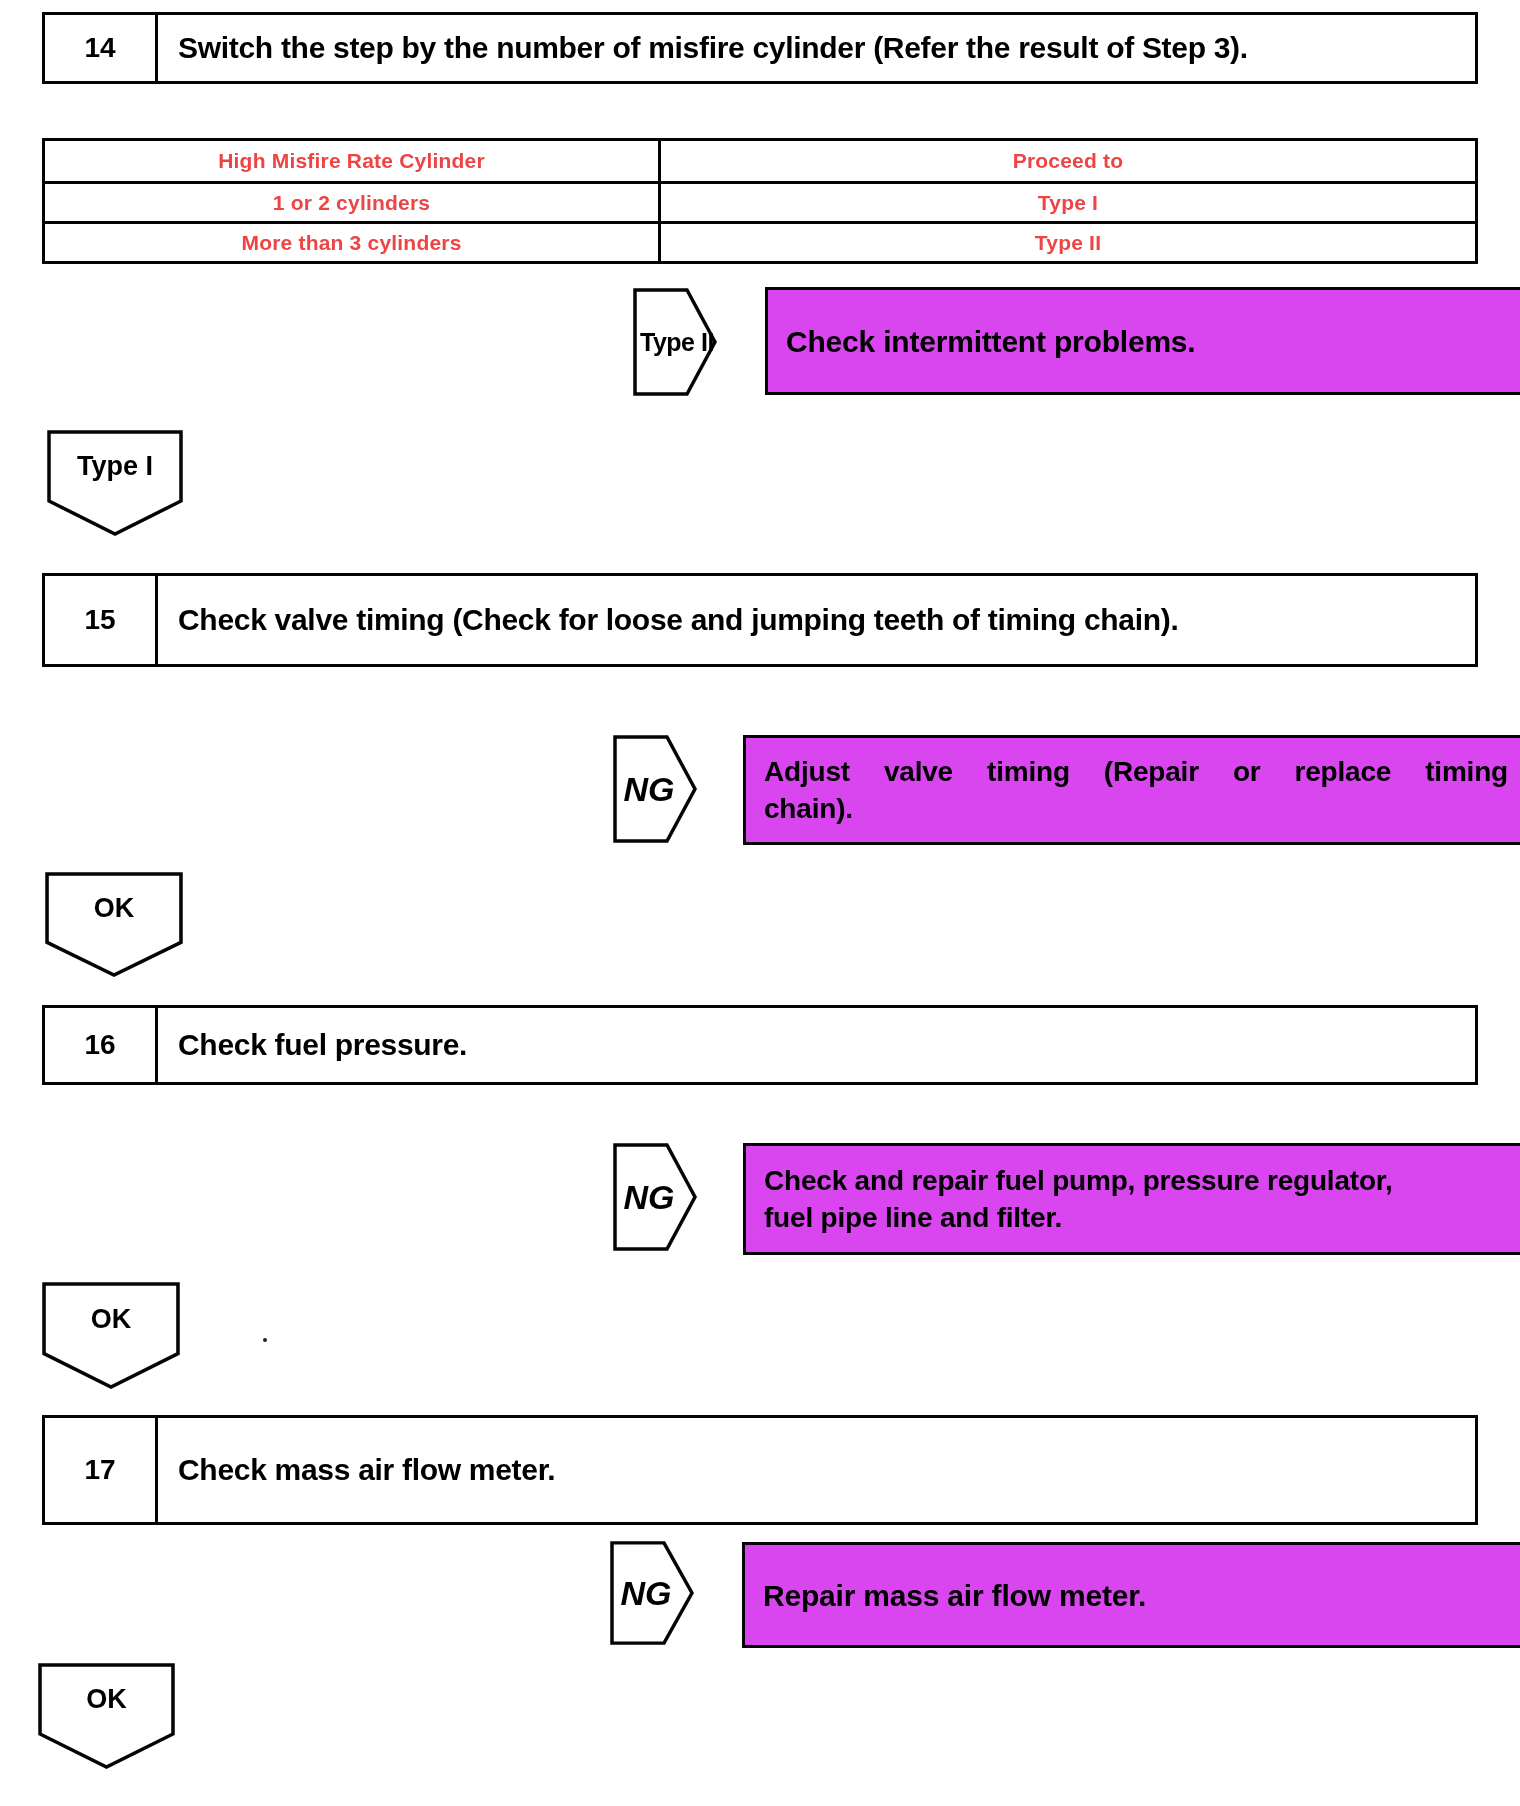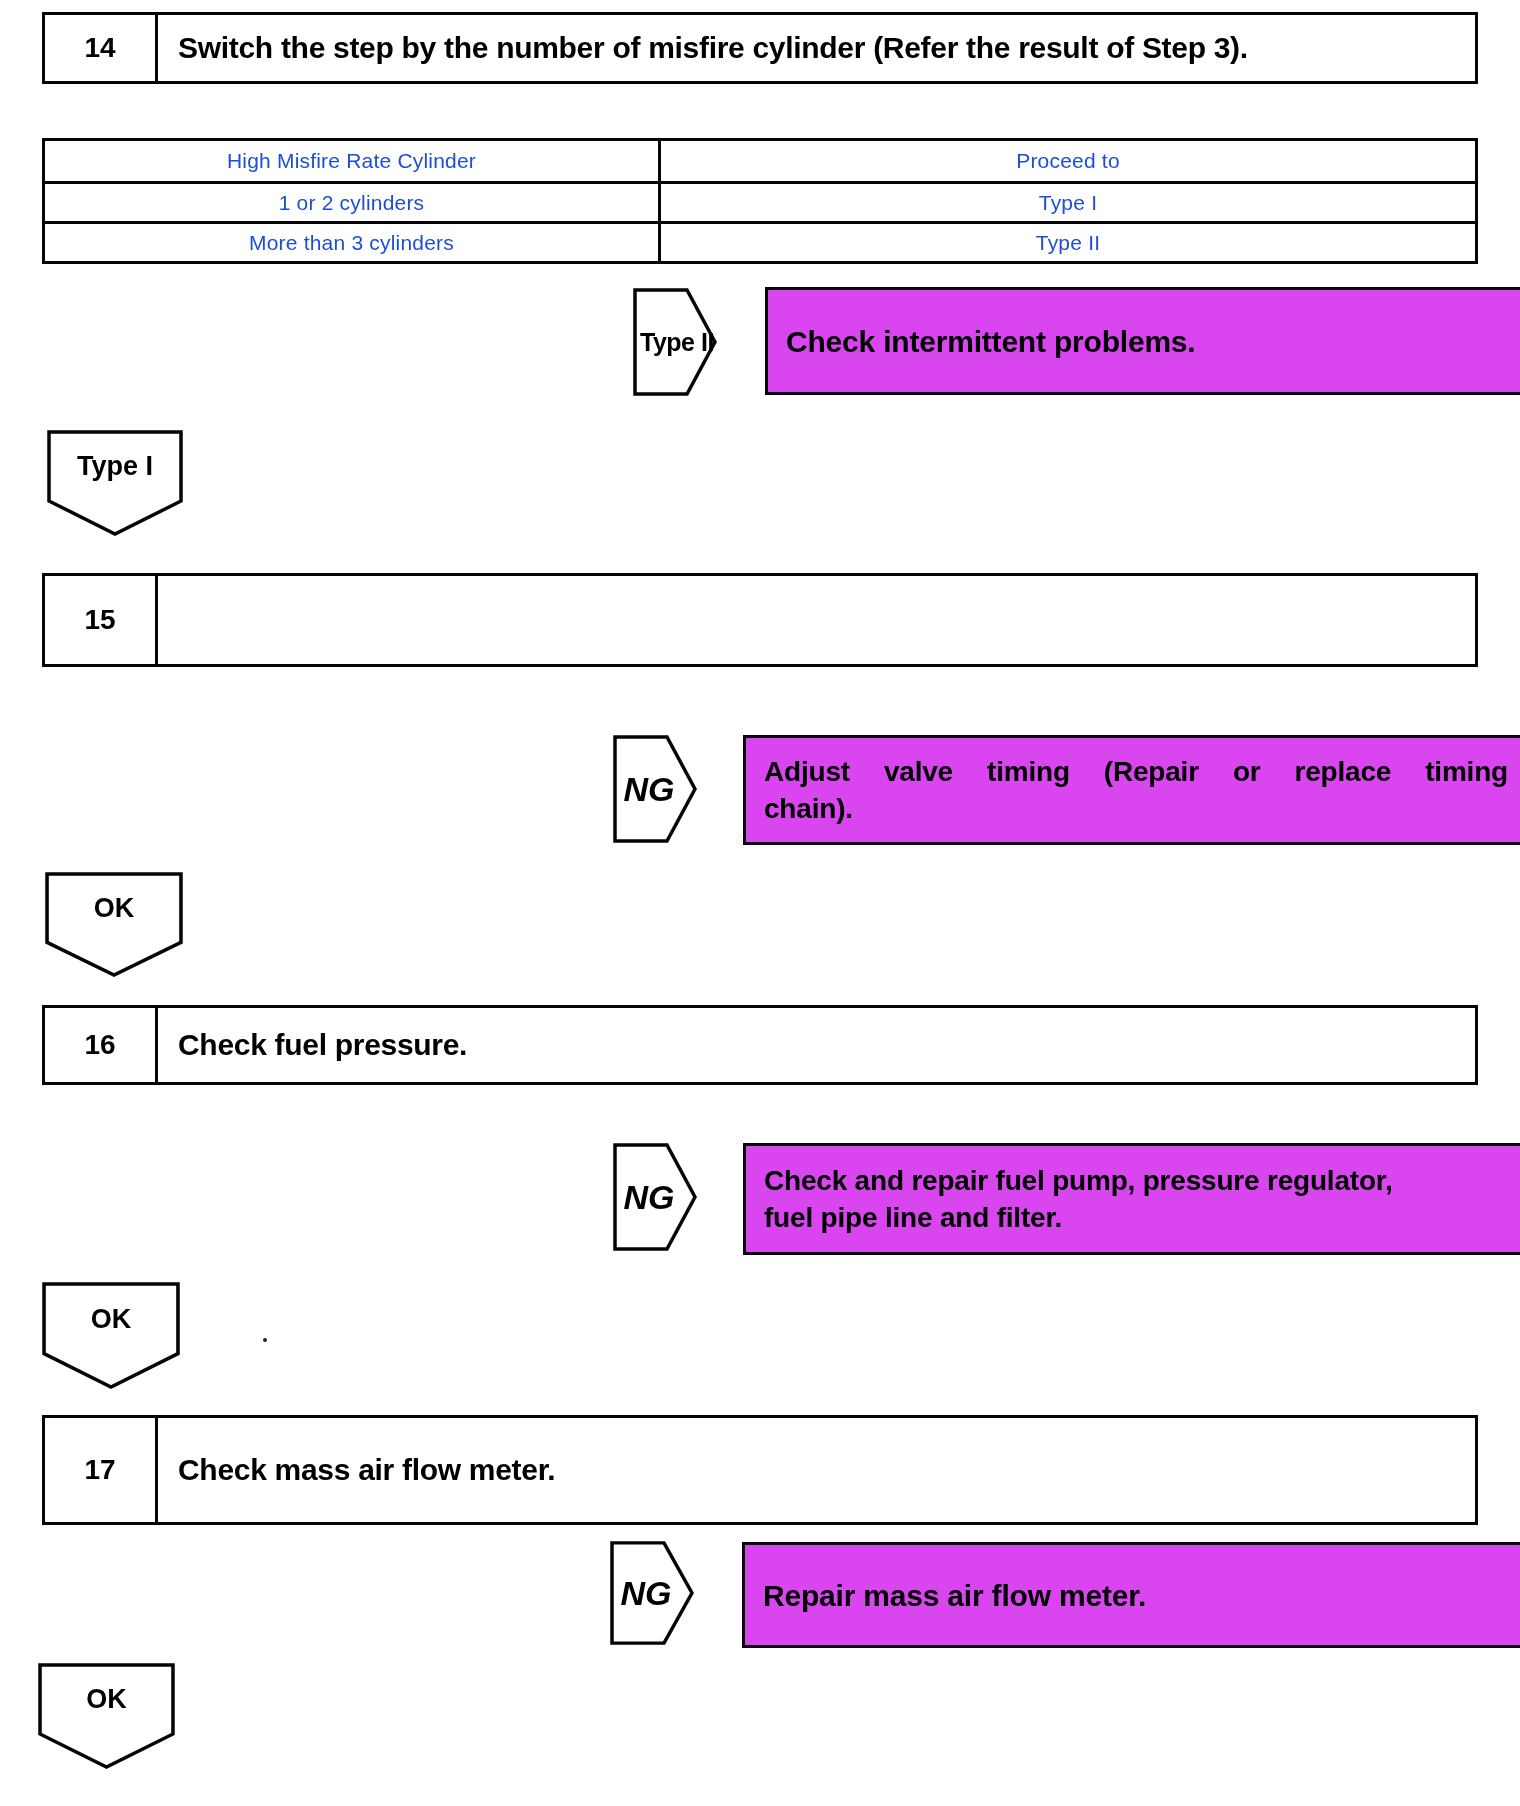--- a/index.html
+++ b/index.html
@@ -28,21 +28,21 @@
 
   
   .tbl {
     position: absolute; left: 42px; top: 138px; width: 1436px;
     border: 3px solid #050505; background: #fff;
   }
   .trow { display: flex; height: 40px; }
   .trow + .trow { border-top: 3px solid #050505; }
   .tcell {
     display: flex; align-items: center; justify-content: center;
-    font-size: 21px; font-weight: 400; color: #1d4ed8; letter-spacing: 0.2px;
+    font-size: 21px; font-weight: 700; color: #ef4444; letter-spacing: 0.2px;
   }
   .tc1 { width: 616px; border-right: 3px solid #050505; }
   .tc2 { flex: 1; }
 
   
   .bbox {
     position: absolute; border: 3px solid #050505; background: #d946ef;
     display: flex; flex-direction: column; justify-content: center;
     padding: 0 12px 0 18px; font-weight: bold; font-size: 28px;
     line-height: 37px; letter-spacing: -0.2px; overflow: hidden; margin-left: 45px;
@@ -101,20 +101,21 @@
 
 <div class="tag" style="left:47px;top:430px;width:136px;height:107px">
   <svg viewBox="0 0 136 107" preserveAspectRatio="none">
     <polygon points="2,2 134,2 134,71 68,104 2,71" fill="#ffffff" stroke="#050505" stroke-width="3.5"></polygon>
   </svg>
   <div class="conn-label">Type I</div>
 </div>
 
 <div class="step" style="top:573px;height:94px">
   <div class="num">15</div>
+  <div class="txt">Check valve timing (Check for loose and jumping teeth of timing chain).</div>
 </div>
 
 <div class="tag" style="left:613px;top:735px;width:84px;height:108px">
   <svg viewBox="0 0 84 108" preserveAspectRatio="none">
     <polygon points="2,2 54,2 82,54 54,106 2,106" fill="#ffffff" stroke="#050505" stroke-width="3.5"></polygon>
   </svg>
   <div class="tag-label center">NG</div>
 </div>
 <div class="bbox" style="left:698px;top:735px;width:780px;height:110px">
   <div class="bline stretch">Adjust valve timing (Repair or replace timing</div>

